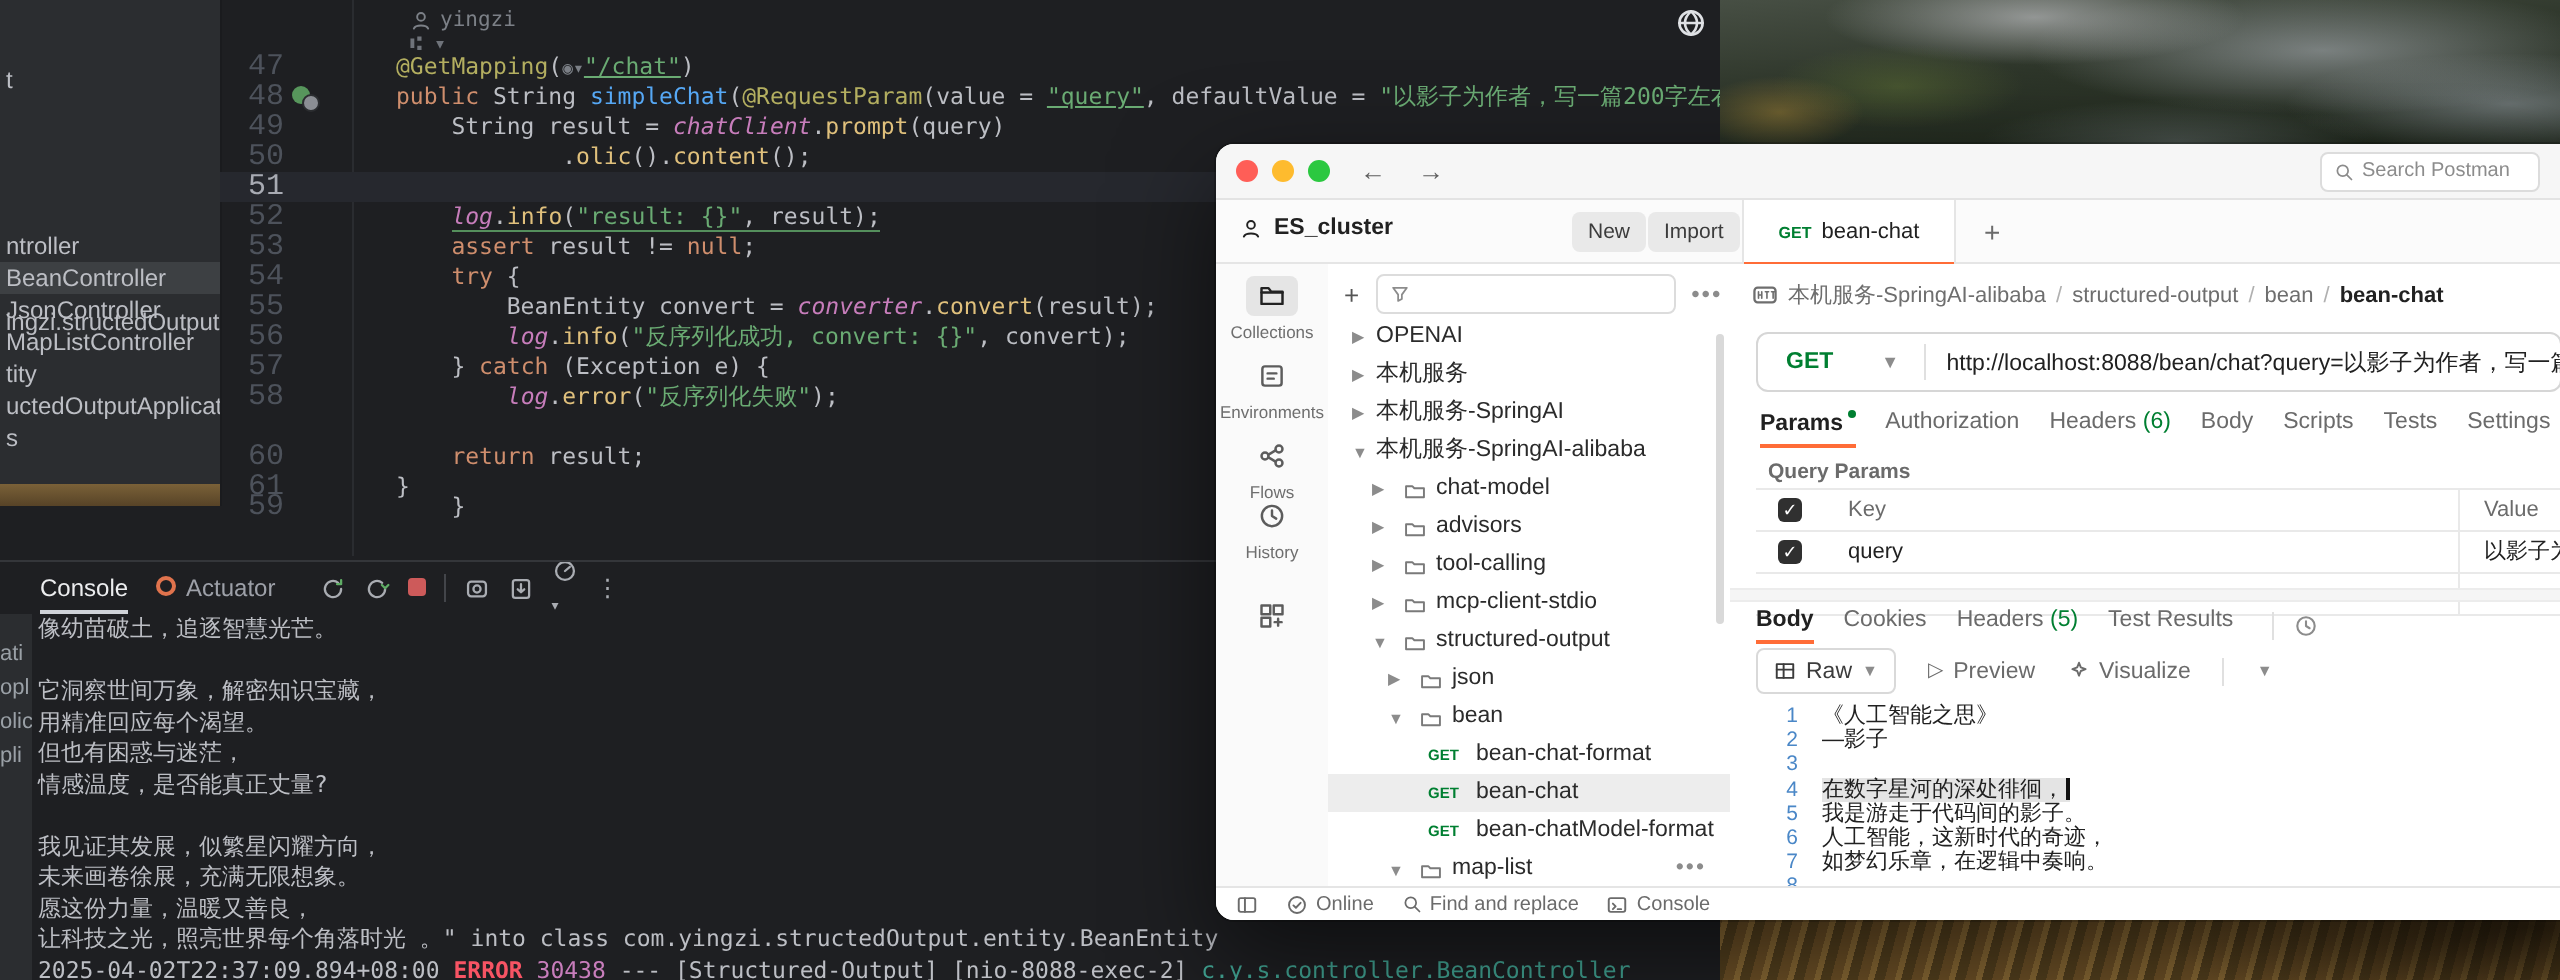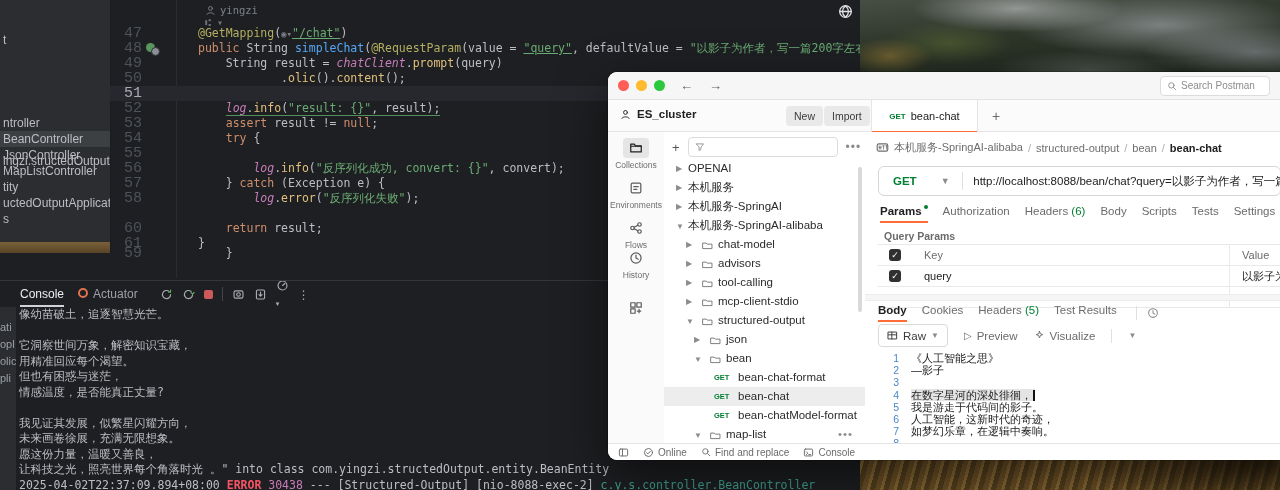--- a/index.html
+++ b/index.html
@@ -184,21 +184,21 @@
     <div class="gutter-sep"></div>
     <div id="codeLines">
         <div class="code-line" style="top: 26px;"><span class="lnum mono">47</span><span class="ctoks"><span class="tok ann">@GetMapping</span><span class="tok pln">(</span><span><span style="color:#7c8087;font-size:9px">◉▾</span></span><span class="tok str u">"/chat"</span><span class="tok pln">)</span></span></div>
         <div class="code-line" style="top: 41px;"><span class="lnum mono">48</span><span><span class="ep-ic"><i class="a"></i><i class="b"></i></span></span><span class="ctoks"><span class="tok kw">public </span><span class="tok pln">String </span><span class="tok mdecl">simpleChat</span><span class="tok pln">(</span><span class="tok ann">@RequestParam</span><span class="tok pln">(value = </span><span class="tok str u">"query"</span><span class="tok pln">, defaultValue = </span><span class="tok str">"以影子为作者，写一篇200字左右的有关人工智能诗篇"</span></span></div>
         <div class="code-line" style="top: 56px;"><span class="lnum mono">49</span><span class="ctoks"><span class="tok pln">    String result = </span><span class="tok fld">chatClient</span><span class="tok pln">.</span><span class="tok call">prompt</span><span class="tok pln">(query)</span></span></div>
         <div class="code-line" style="top: 71px;"><span class="lnum mono">50</span><span class="ctoks"><span class="tok pln">            .</span><span class="tok call">olic</span><span class="tok pln">().</span><span class="tok call">content</span><span class="tok pln">();</span></span></div>
         <div class="code-line cur" style="top: 86px;"><span class="lnum mono">51</span><span class="ctoks"></span></div>
         <div class="code-line" style="top: 101px;"><span class="lnum mono">52</span><span class="ctoks"><span class="tok pln">    </span><span class="tok fld uw">log</span><span class="tok pln uw">.</span><span class="tok call uw">info</span><span class="tok pln uw">(</span><span class="tok str uw">"result: {}"</span><span class="tok pln uw">, result);</span></span></div>
         <div class="code-line" style="top: 116px;"><span class="lnum mono">53</span><span class="ctoks"><span class="tok pln">    </span><span class="tok kw">assert</span><span class="tok pln"> result != </span><span class="tok kw">null</span><span class="tok pln">;</span></span></div>
         <div class="code-line" style="top: 131px;"><span class="lnum mono">54</span><span class="ctoks"><span class="tok pln">    </span><span class="tok kw">try</span><span class="tok pln"> {</span></span></div>
-        <div class="code-line" style="top: 146px;"><span class="lnum mono">55</span></div>
+        <div class="code-line" style="top: 146px;"><span class="lnum mono">55</span><span class="ctoks"><span class="tok pln">        BeanEntity convert = </span><span class="tok fld">converter</span><span class="tok pln">.</span><span class="tok call">convert</span><span class="tok pln">(result);</span></span></div>
         <div class="code-line" style="top: 161px;"><span class="lnum mono">56</span><span class="ctoks"><span class="tok pln">        </span><span class="tok fld">log</span><span class="tok pln">.</span><span class="tok call">info</span><span class="tok pln">(</span><span class="tok str">"反序列化成功, convert: {}"</span><span class="tok pln">, convert);</span></span></div>
         <div class="code-line" style="top: 176px;"><span class="lnum mono">57</span><span class="ctoks"><span class="tok pln">    } </span><span class="tok kw">catch</span><span class="tok pln"> (Exception e) {</span></span></div>
         <div class="code-line" style="top: 191px;"><span class="lnum mono">58</span><span class="ctoks"><span class="tok pln">        </span><span class="tok fld">log</span><span class="tok pln">.</span><span class="tok call">error</span><span class="tok pln">(</span><span class="tok str">"反序列化失败"</span><span class="tok pln">);</span></span></div>
         <div class="code-line" style="top: 206px; margin-top: 40px;"><span class="lnum mono">59</span><span class="ctoks"><span class="tok pln">    }</span></span></div>
         <div class="code-line" style="top: 221px;"><span class="lnum mono">60</span><span class="ctoks"><span class="tok pln">    </span><span class="tok kw">return</span><span class="tok pln"> result;</span></span></div>
         <div class="code-line" style="top: 236px;"><span class="lnum mono">61</span><span class="ctoks"><span class="tok pln">}</span></span></div>
       </div>
   </div>
 
   <div class="abs ide-console">

